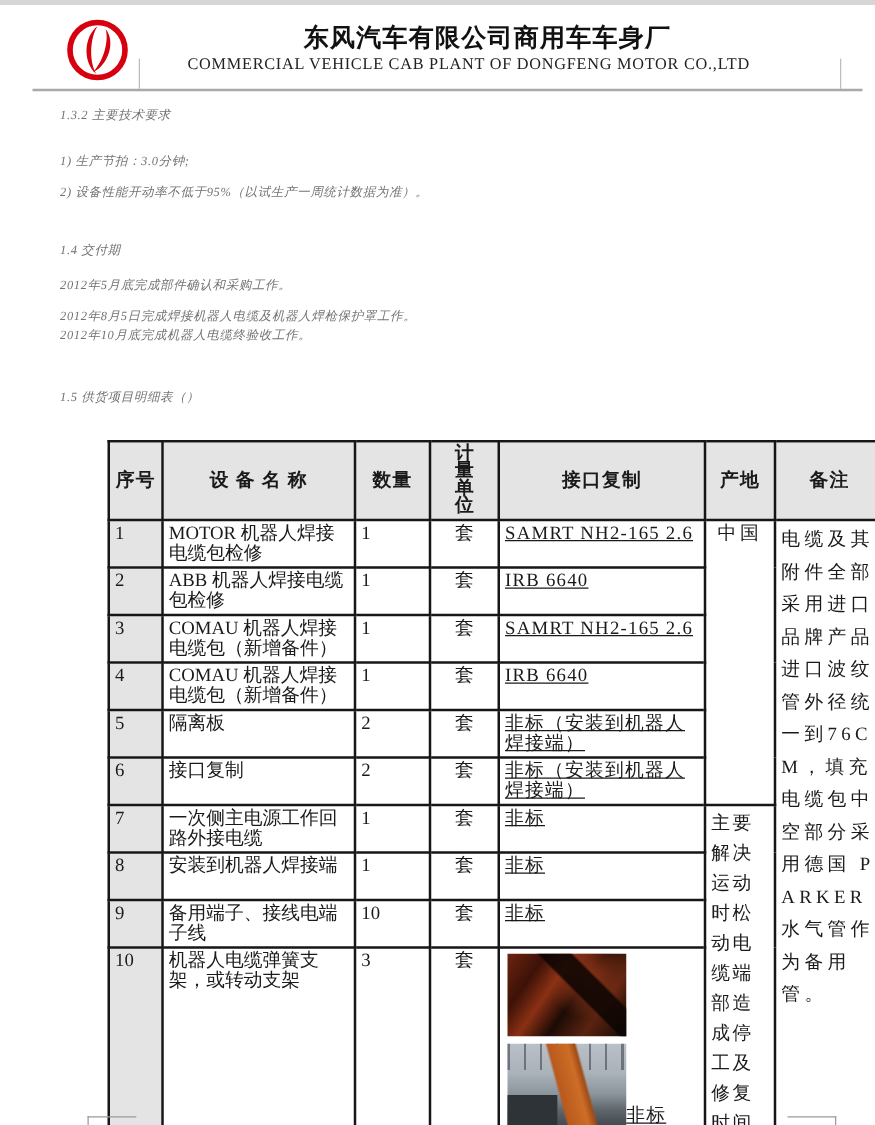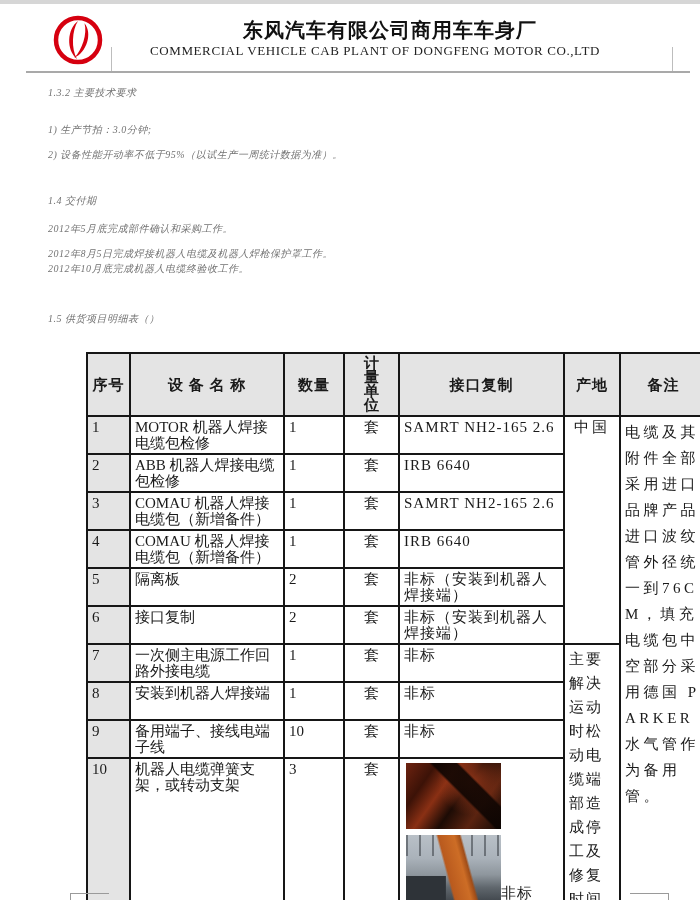--- a/index.html
+++ b/index.html
@@ -53,21 +53,21 @@
   tr.h-row{height:52px;}
   tr.r{height:37px;} tr.r-s{height:20px;} tr.r-tall{height:173px;}
   td.no{background:#e4e4e4;}
   th.name-th{letter-spacing:7px;}
   th.unit-th .wrapbox{display:inline-block;width:26px;letter-spacing:0;line-height:14px;}
   td.unit{text-align:center;}
   td.origin-cn{vertical-align:middle;text-align:center;letter-spacing:3px;}
   td.origin-note{vertical-align:middle;letter-spacing:2px;line-height:24px;}
   td.remark{letter-spacing:3.5px;line-height:26px;padding-top:4px;border-radius:19px;}
   td.remark .rline{margin:0;}
-  td.spec-cell{letter-spacing:1px;}
+  td.spec-cell{letter-spacing:1px;text-decoration:underline;}
 
   
   .photo{width:95px;height:66px;display:block;}
   .photo1{
     margin:2px 0 6px 2px;
     background:
       linear-gradient(45deg, rgba(0,0,0,0) 55%, rgba(10,4,2,.85) 57%, rgba(16,6,3,.9) 72%, rgba(0,0,0,0) 74%),
       radial-gradient(circle at 68% 28%, rgba(150,55,25,.95), rgba(150,55,25,0) 42%),
       linear-gradient(125deg, #6e2310 0%, #3c1207 22%, #8a3014 38%, #1c0b05 55%, #5a2310 75%, #140a06 100%);
   }

